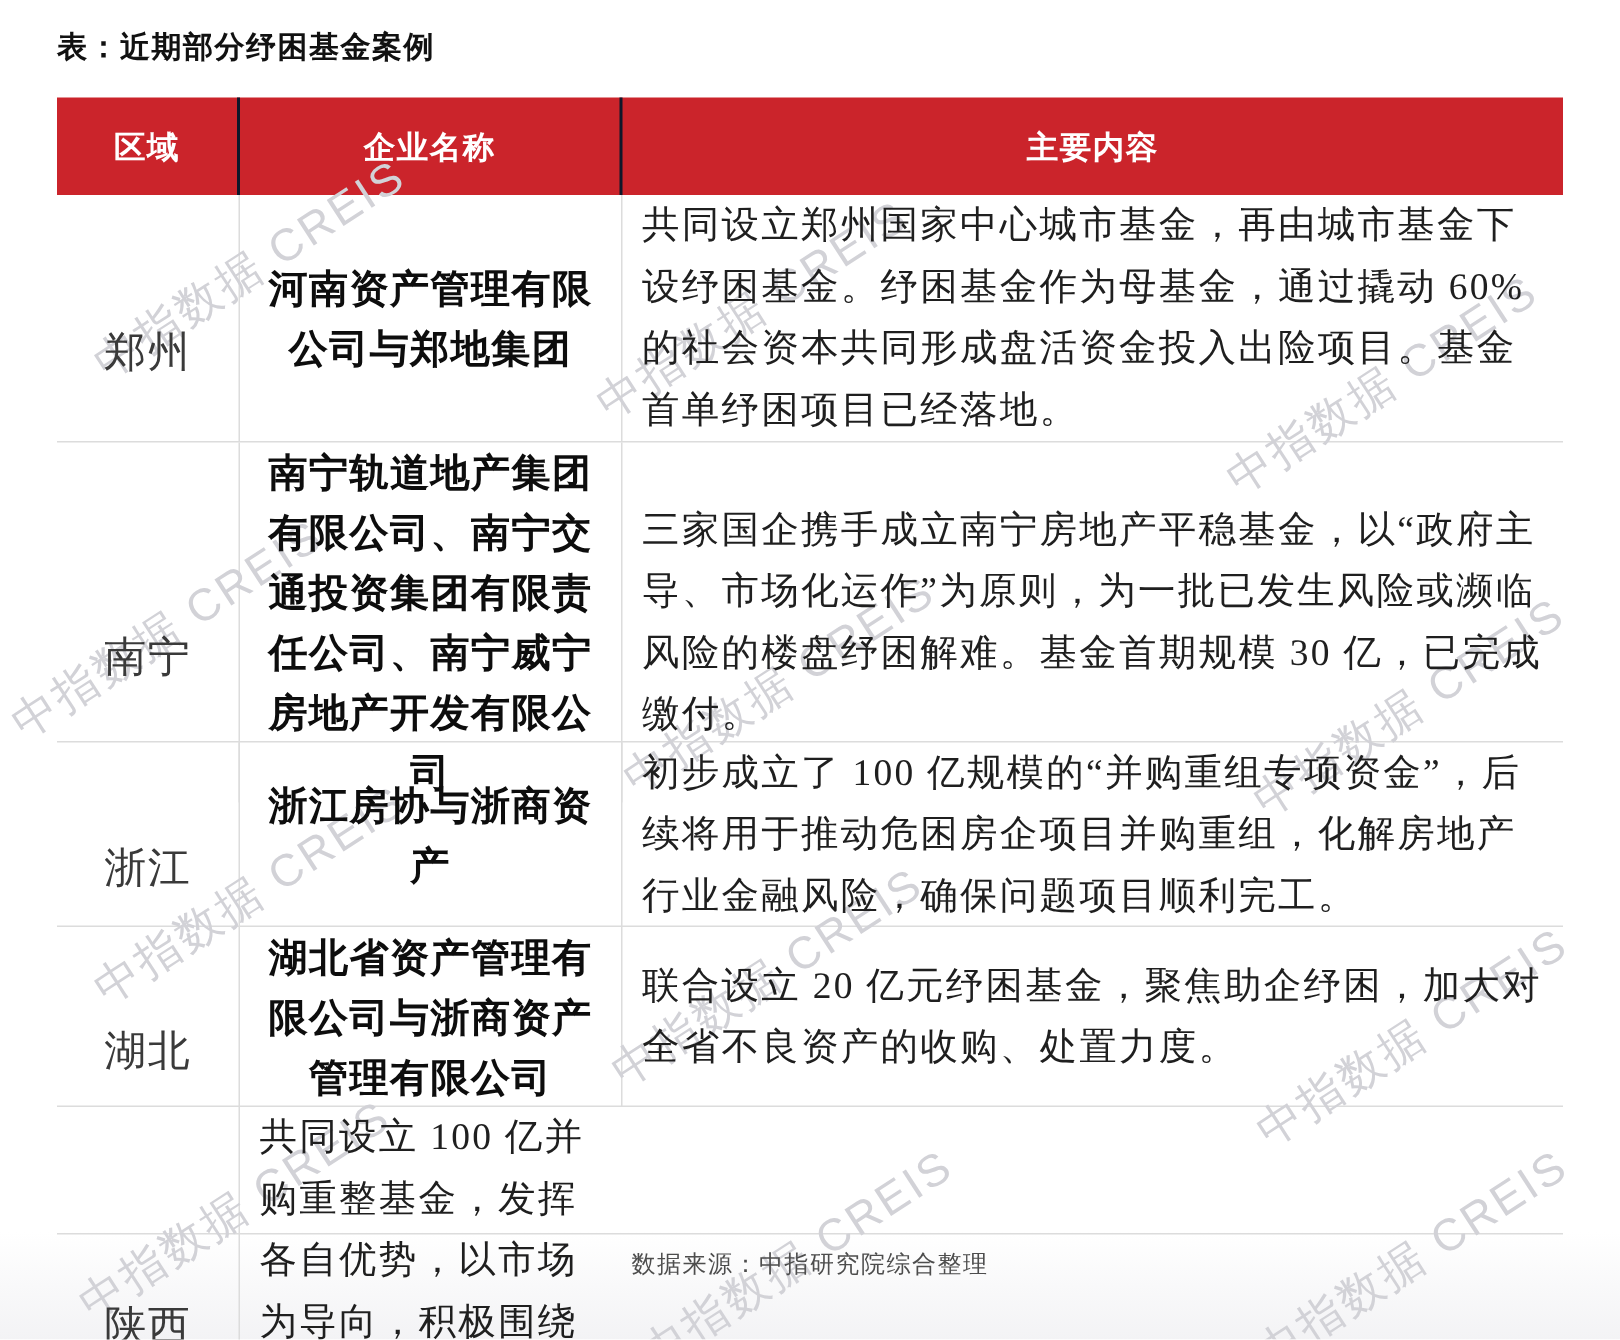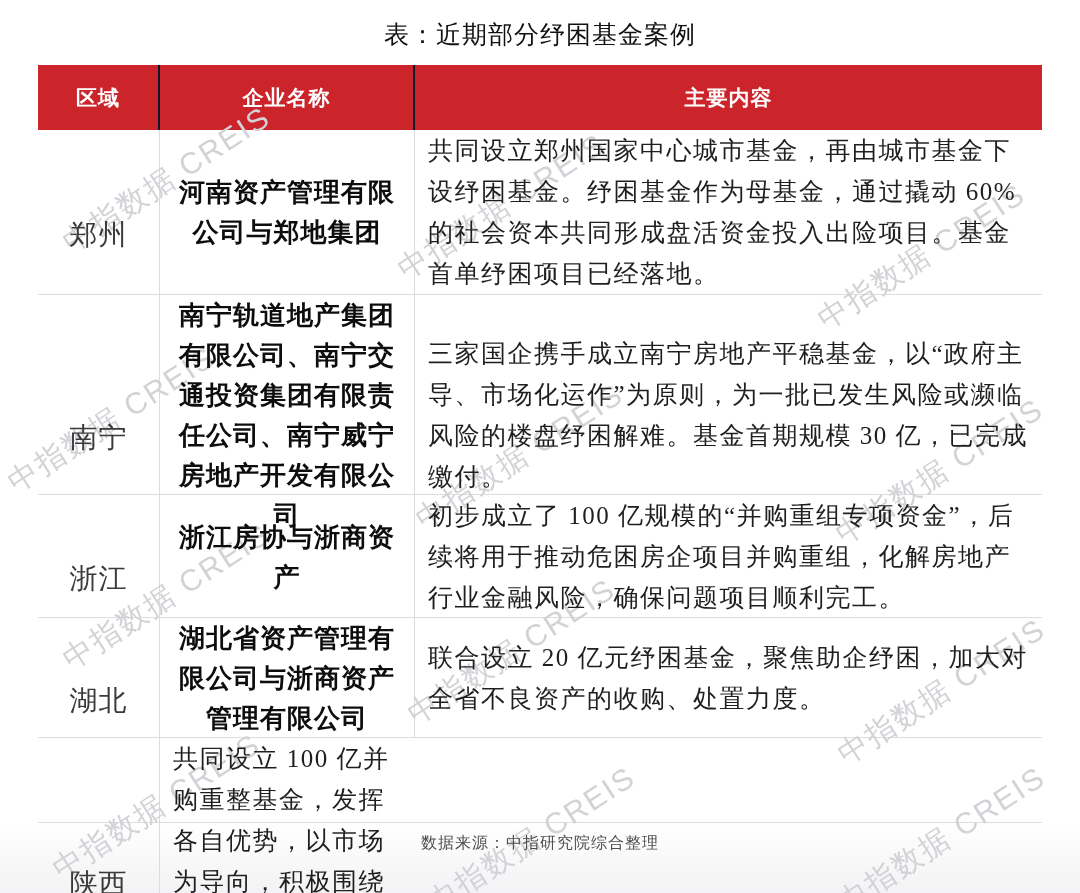--- a/index.html
+++ b/index.html
@@ -14,23 +14,23 @@
     position: relative;
     width: 1080px;
     height: 893px;
     background: linear-gradient(#ffffff 92%, #f3f3f5 100%);
   }
   .title {
     position: absolute;
     top: 18px;
     left: 38px;
     width: 1004px;
-    text-align: center;
-    font-size: 25px;
-    font-weight: 400;
+    text-align: left;
+    font-size: 20px;
+    font-weight: 700;
     color: #111111;
     letter-spacing: 1px;
     z-index: 2;
   }
   .table {
     position: absolute;
     top: 65px;
     left: 38px;
     width: 1004px;
   }

